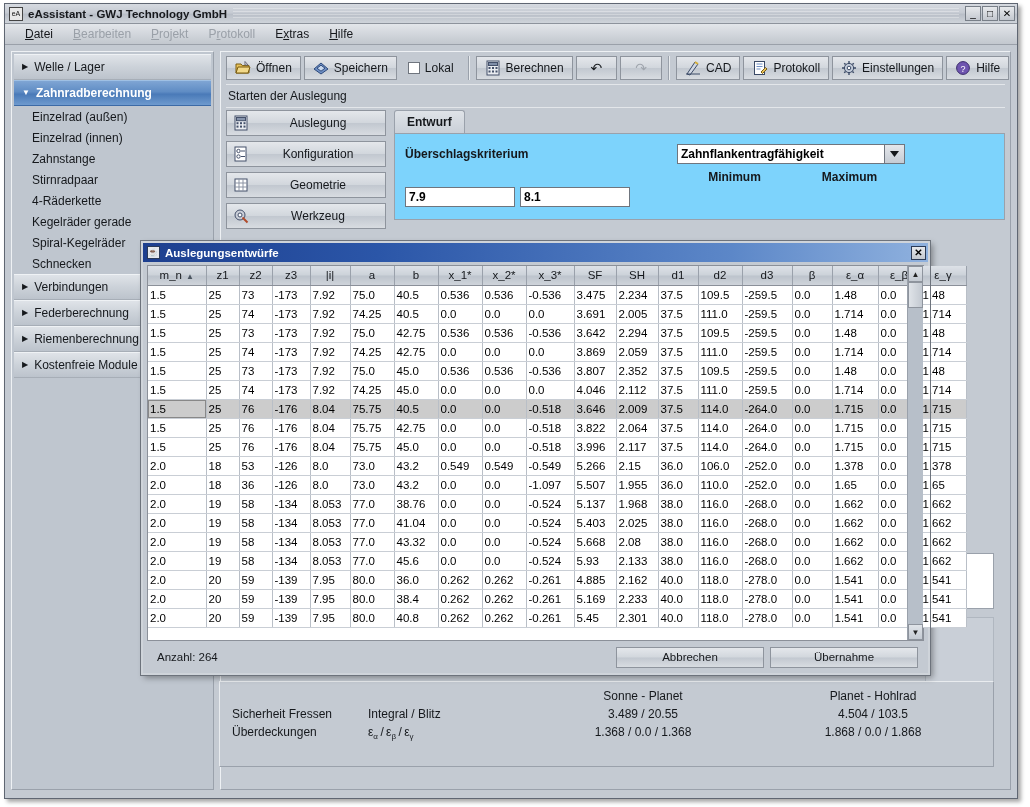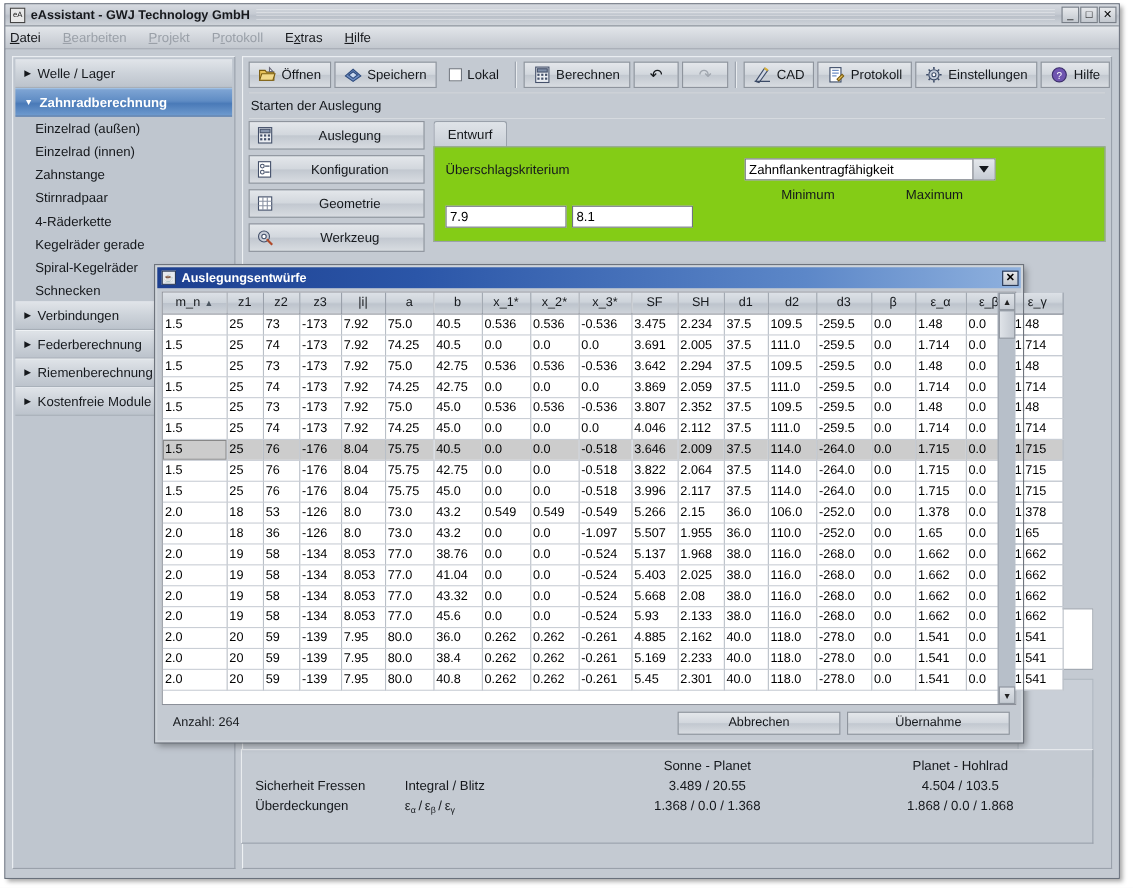--- a/index.html
+++ b/index.html
@@ -54,21 +54,21 @@
   .win-btn span {
     position: absolute; left: 0; right: 0; text-align: center;
     font-size: 10px; line-height: 13px; color: #000;
   }
 
   
   .menubar {
     height: 21px; flex: none;
     background: linear-gradient(to bottom,#e3e6ea 0%,#d2d6dc 50%,#c2c7ce 100%);
     border-bottom: 1px solid #9aa0a9;
-    display: flex; align-items: center; padding-left: 4px; gap: 20px;
+    display: flex; align-items: center; padding-left: 20px; gap: 20px;
   }
   .menuitem { font-size: 12px; color: #16181c; white-space: nowrap; cursor: default; }
   .menuitem.disabled { color: #9aa0a8; }
   .menuitem u { text-decoration: underline; }
 
   
   .body {
     flex: 1; display: flex; padding: 6px 6px 8px 6px; gap: 6px;
     background: #c4cad2;
     min-height: 0;
@@ -137,30 +137,30 @@
   .left-buttons { display: flex; flex-direction: column; gap: 5px; width: 160px; flex: none; }
   .lb-btn {
     height: 26px; display: flex; align-items: center; gap: 8px; padding: 0 6px;
     font-size: 12px; color: #15181c;
     background: linear-gradient(to bottom,#e4e7eb 0%,#d2d7dd 48%,#c2c8d0 52%,#d8dce1 100%);
     border: 1px solid #8e949d;
     justify-content: flex-end;
   }
   .lb-btn .lbl { flex: 1; text-align: center; }
 
-  .tabpane { flex: 1; min-width: 0; display: flex; flex-direction: column; }
+  .tabpane { flex: 1; min-width: 0; display: flex; flex-direction: column; font-weight: bold; }
   .tabstrip { display: flex; flex: none; }
   .tab {
     font-size: 12px; padding: 4px 12px 5px 12px; color: #15181c;
     background: linear-gradient(to bottom,#dfe3e8,#c9cfd7);
     border: 1px solid #9aa1ab; border-bottom: none;
     border-radius: 3px 3px 0 0;
   }
   .tabbody {
-    border: 1px solid #9aa1ab; background: #84cc16;
+    border: 1px solid #9aa1ab; background: #7dd3fc;
     padding: 10px 14px 12px 10px; flex: none;
     margin-top: -1px;
   }
   .frow { display: flex; align-items: center; font-size: 12px; color: #15181c; }
   .flabel { width: 272px; flex: none; }
   .combo {
     width: 228px; height: 20px; background: #fff; border: 1px solid #6f757e;
     display: flex; align-items: center; position: relative;
   }
   .combo .val { padding-left: 3px; font-size: 12px; color: #000; }

